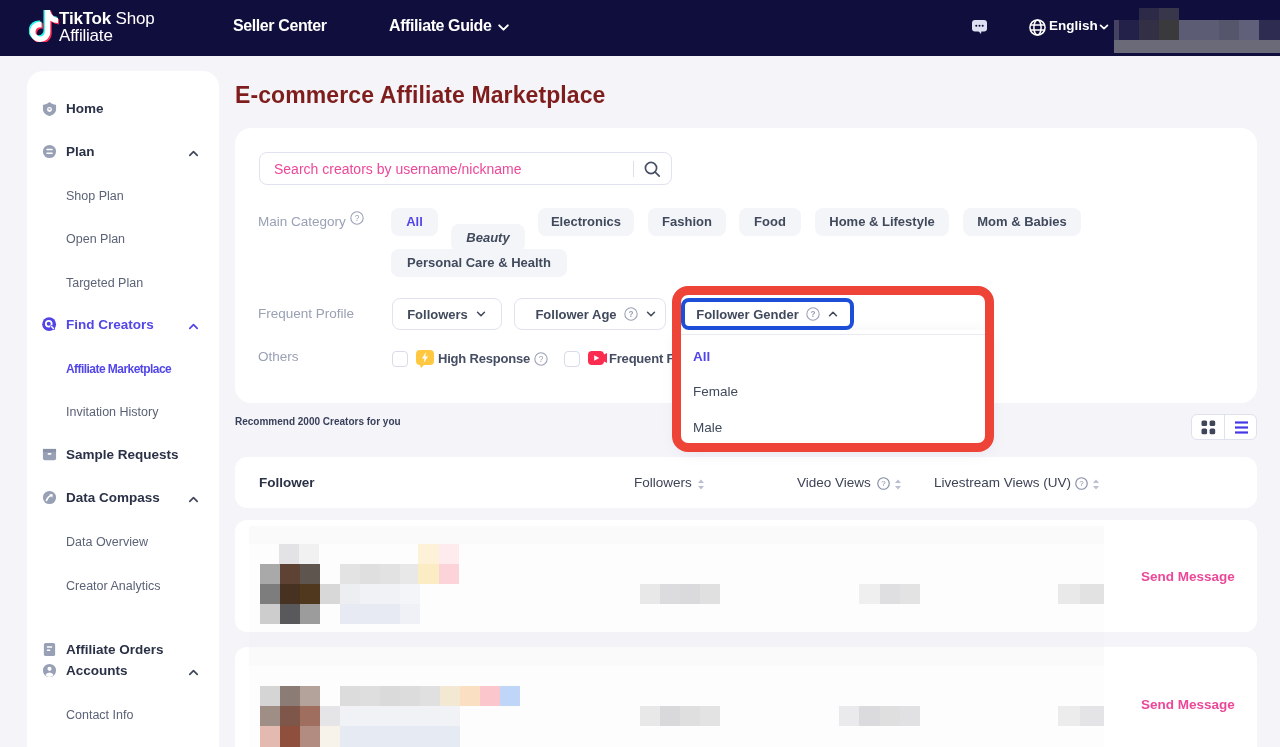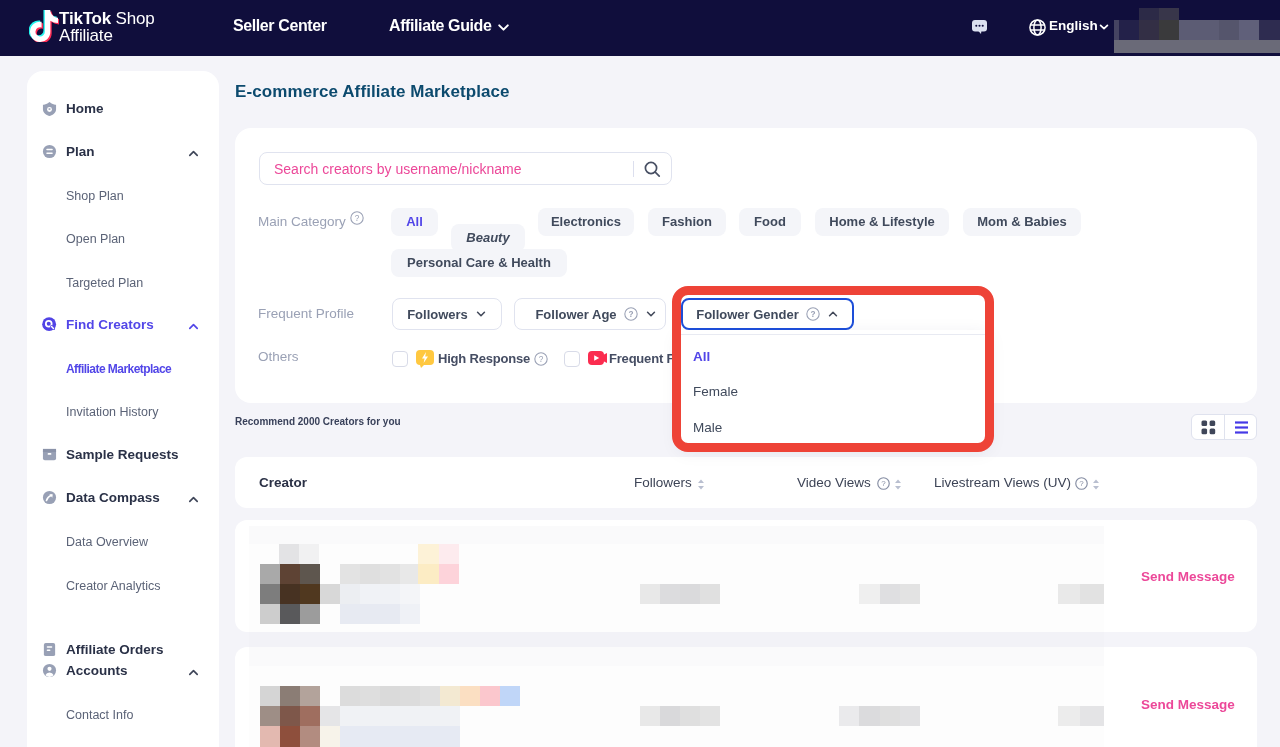--- a/index.html
+++ b/index.html
@@ -13,21 +13,21 @@
 
   
   #sidebar { position:absolute; left:27px; top:71px; width:192px; height:676px; background:#fff; border-radius:16px 16px 0 0; }
   .mi { position:absolute; left:0; width:219px; height:20px; }
   .mi .ic { position:absolute; left:42px; top:2px; width:15px; height:15px; }
   .mi .t1 { position:absolute; left:66px; top:0; font-size:13.5px; font-weight:bold; color:#2a3147; line-height:20px; white-space:nowrap;}
   .mi .t2 { position:absolute; left:66px; top:1px; font-size:12.5px; color:#5b6377; line-height:20px; white-space:nowrap;}
   .mi .chev { position:absolute; right:19px; top:5px; }
 
   
-  h1 { position:absolute; left:235px; top:82px; font-size:17px; color:#0c4a6e; letter-spacing:0.1px; }
+  h1 { position:absolute; left:235px; top:82px; font-size:23px; color:#7f1d1d; letter-spacing:0.1px; }
   #filtercard { position:absolute; left:235px; top:128px; width:1022px; height:275px; background:#fff; border-radius:16px; }
   #search { position:absolute; left:24px; top:24px; width:413px; height:33px; border:1px solid #e0e3ef; border-radius:8px; }
   #search .ph { position:absolute; left:14px; top:8px; font-size:14px; color:#ec4899; }
   .flabel { font-size:13.5px; color:#9aa1b5; position:absolute; left:23px; }
   .tag { position:absolute; height:28px; background:#f4f5f9; border-radius:8px; font-size:13px; font-weight:bold; color:#404a5c; text-align:center; line-height:28px; }
   .dbtn { position:absolute; top:0; height:32px; background:#fff; border:1px solid #e0e3ef; border-radius:8px; font-size:13px; font-weight:bold; color:#404a5c; display:flex; align-items:center; justify-content:center; gap:7px; }
   .cb { position:absolute; width:16px; height:16px; border:1px solid #d8dbe8; border-radius:4px; background:#fff; }
 
   
   #redbox { position:absolute; left:672px; top:286px; width:322px; height:166px; border:9px solid #ee4337; border-radius:16px; z-index:30; }
@@ -247,21 +247,21 @@
     </svg>
   <div class="cb" style="left:329px; top:223px;"></div>
   <svg class="abs" style="left:353px; top:223px;" width="19" height="15" viewBox="0 0 19 15">
       <rect width="16" height="14" rx="4" fill="#fb2c4f"></rect>
       <path d="M15 4 l4 -2 v10 l-4 -2 z" fill="#fb2c4f"></path>
       <path d="M6.2 4.2 l5 2.8 l-5 2.8 z" fill="#fff"></path>
     </svg>
   <div class="abs" style="left:374px; top:223px; font-size:13px; font-weight:bold; color:#454d63; letter-spacing:-0.2px;">Frequent Featuring</div>
 </div>
 
-<div class="dbtn" style="left:681px; top:298px; width:173px; border:2px solid #1d4ed8; z-index:26;">Follower Gender <svg width="14" height="14" viewBox="0 0 17 17">
+<div class="dbtn" style="left:681px; top:298px; width:173px; border:4px solid #1d4ed8; z-index:26;">Follower Gender <svg width="14" height="14" viewBox="0 0 17 17">
       <circle cx="8.5" cy="8.5" r="7.5" fill="none" stroke="#9aa1b5" stroke-width="1.3"></circle>
       <text x="8.5" y="12" font-size="10" fill="#9aa1b5" text-anchor="middle">?</text>
     </svg> <svg width="12" height="12" viewBox="0 0 14 14">
       <path d="M3 9 l4 -4 l4 4" stroke="#414859" stroke-width="1.8" fill="none" stroke-linecap="round" stroke-linejoin="round"></path>
     </svg></div>
 <div id="gmenu">
   <div style="position:absolute; left:0; top:4px; width:307px; height:1px; background:#e8eaf2;"></div>
   <div class="opt" style="top:19px; color:#5246e8; font-weight:bold;">All</div>
   <div class="opt" style="top:54px;">Female</div>
   <div class="opt" style="top:90px;">Male</div>
@@ -278,21 +278,21 @@
       <rect x="8.6" y="8.6" width="5.6" height="5.6" rx="1.5" fill="#3f4659"></rect>
   </svg>
   <svg class="abs" style="left:42px; top:5px;" width="15" height="15" viewBox="0 0 15 15">
     <line x1="1" y1="2.5" x2="14" y2="2.5" stroke="#4539e6" stroke-width="2.2"></line>
     <line x1="1" y1="7.5" x2="14" y2="7.5" stroke="#4539e6" stroke-width="2.2"></line>
     <line x1="1" y1="12.5" x2="14" y2="12.5" stroke="#4539e6" stroke-width="2.2"></line>
   </svg>
 </div>
 
 <div id="thead">
-  <div class="h" style="left:24px;">Creator</div>
+  <div class="h" style="left:24px;">Follower</div>
   <div class="hn" style="left:399px;">Followers</div>
   <div class="hn" style="left:562px;">Video Views</div>
   <div class="hn" style="left:699px;">Livestream Views (UV)</div>
 </div>
 <svg class="abs" style="left:697px; top:479px;" width="8" height="11" viewBox="0 0 8 11">
     <path d="M4 0.5 L7 4 H1 z" fill="#b9bfd0"></path>
     <path d="M4 10.5 L1 7 H7 z" fill="#b9bfd0"></path>
   </svg>
 <svg class="abs" style="left:877px; top:477px;" width="13" height="13" viewBox="0 0 17 17">
     <circle cx="8.5" cy="8.5" r="7.5" fill="none" stroke="#858da3" stroke-width="1.5"></circle>

